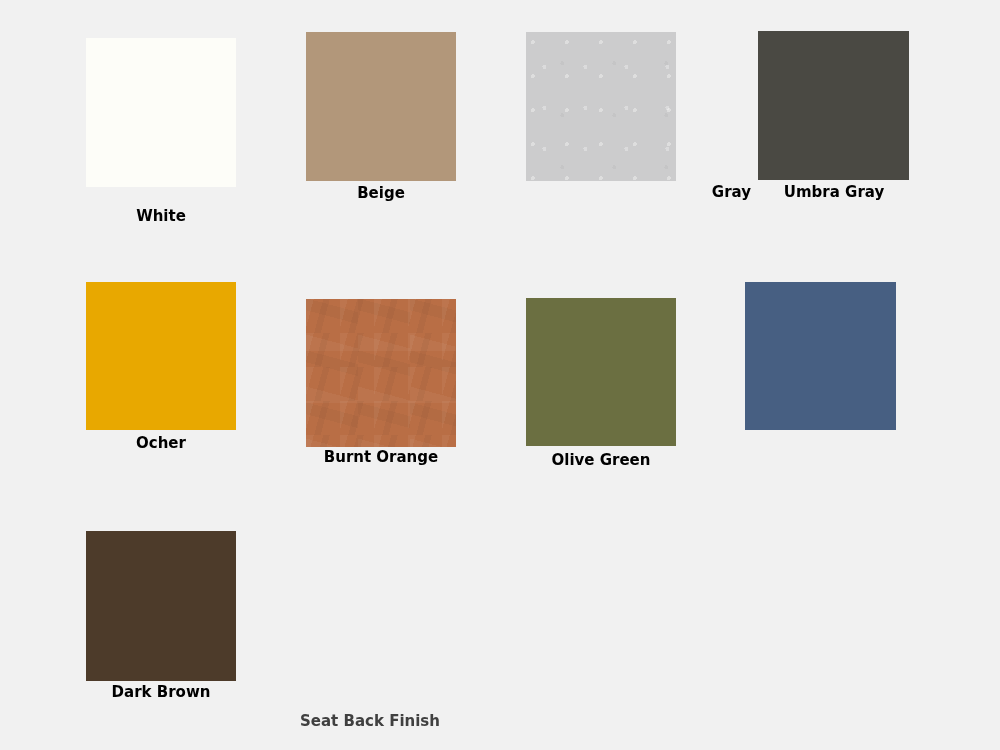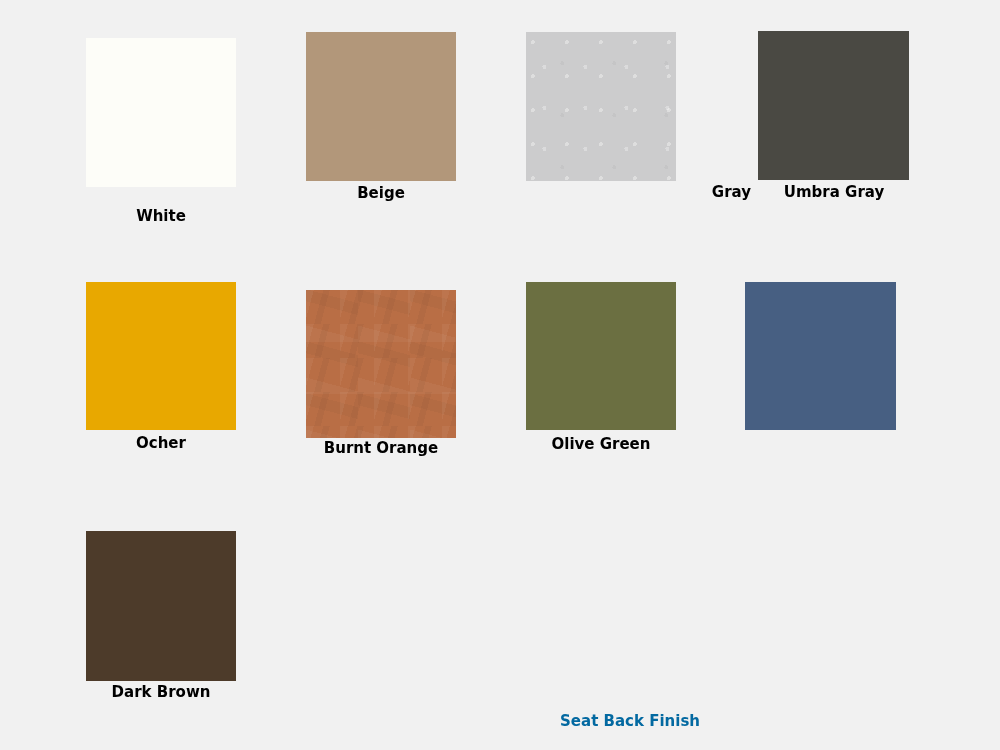--- a/index.html
+++ b/index.html
@@ -40,22 +40,22 @@
     color: #000000;
     text-align: center;
     line-height: 17px;
   }
   #board-caption {
     position: absolute;
     white-space: nowrap;
     font-family: "DejaVu Sans", sans-serif;
     font-size: 15px;
     font-weight: bold;
-    color: #0369a1;
-    text-align: right;
+    color: #404040;
+    text-align: left;
     line-height: 17px;
   }
 </style>
 </head>
 <body style="background: rgb(241, 241, 241);">
 
 <div id="swatch-board">
     <div class="swatch-cell" style="left: 0px; top: 0px; width: 1000px; height: 750px; pointer-events: none;">
       <div class="swatch-chip" style="left: 86px; top: 38px; width: 150px; height: 149px; background: rgb(253, 253, 248); pointer-events: auto;"></div>
       <div class="swatch-label" style="left: 11px; top: 195px; width: 300px; pointer-events: auto; margin-top: 13px;">White</div>
@@ -69,25 +69,25 @@
       <div class="swatch-label" style="left: 451px; top: 184px; width: 300px; pointer-events: auto; text-align: right;">Gray</div>
     </div>
     <div class="swatch-cell" style="left: 13px; top: 0px; width: 808px; height: 750px; pointer-events: none;">
       <div class="swatch-chip" style="left: 745px; top: 31px; width: 151px; height: 149px; background: rgb(74, 73, 67); pointer-events: auto;"></div>
       <div class="swatch-label" style="left: 671px; top: 184px; width: 300px; pointer-events: auto;">Umbra Gray</div>
     </div>
     <div class="swatch-cell" style="left: 0px; top: 0px; width: 1000px; height: 750px; pointer-events: none;">
       <div class="swatch-chip" style="left: 86px; top: 282px; width: 150px; height: 148px; background: rgb(232, 168, 0); pointer-events: auto;"></div>
       <div class="swatch-label" style="left: 11px; top: 435px; width: 300px; pointer-events: auto;">Ocher</div>
     </div>
-    <div class="swatch-cell" style="left: 0px; top: 8px; width: 1000px; height: 628px; pointer-events: none;">
+    <div class="swatch-cell" style="left: 0px; top: 17px; width: 1000px; height: 628px; pointer-events: none;">
       <div class="swatch-chip" style="left: 306px; top: 282px; width: 150px; height: 148px; background: linear-gradient(105deg, rgba(255, 255, 255, 0.05) 0px, rgba(255, 255, 255, 0.05) 18%, transparent 18%, transparent 40%, rgba(0, 0, 0, 0.035) 40%, rgba(0, 0, 0, 0.035) 55%, transparent 55%) 0% 0% / 34px 34px, linear-gradient(15deg, rgba(255, 255, 255, 0.043) 0px, rgba(255, 255, 255, 0.043) 25%, transparent 25%, transparent 62%, rgba(0, 0, 0, 0.03) 62%, rgba(0, 0, 0, 0.03) 80%, transparent 80%) 0% 0% / 52px 52px,  0% 0% / 41px 41px rgb(185, 110, 69); pointer-events: auto;"></div>
       <div class="swatch-label" style="left: 231px; top: 432px; width: 300px; pointer-events: auto;">Burnt Orange</div>
     </div>
-    <div class="swatch-cell" style="left: 0px; top: 0px; width: 1000px; height: 586px; pointer-events: none;">
+    <div class="swatch-cell" style="left: 0px; top: 16px; width: 1000px; height: 586px; pointer-events: none;">
       <div class="swatch-chip" style="left: 526px; top: 282px; width: 150px; height: 148px; background: rgb(107, 111, 65); pointer-events: auto;"></div>
       <div class="swatch-label" style="left: 451px; top: 436px; width: 300px; pointer-events: auto;">Olive Green</div>
     </div>
     <div class="swatch-cell" style="left: 0px; top: 0px; width: 1000px; height: 750px; pointer-events: none;">
       <div class="swatch-chip" style="left: 745px; top: 282px; width: 151px; height: 148px; background: rgb(71, 95, 130); pointer-events: auto;"></div>
     </div>
     <div class="swatch-cell" style="left: 0px; top: 0px; width: 1000px; height: 548px; pointer-events: none;">
       <div class="swatch-chip" style="left: 86px; top: 531px; width: 150px; height: 150px; background: rgb(77, 59, 42); pointer-events: auto;"></div>
       <div class="swatch-label" style="left: 11px; top: 684px; width: 300px; pointer-events: auto;">Dark Brown</div>
     </div>

